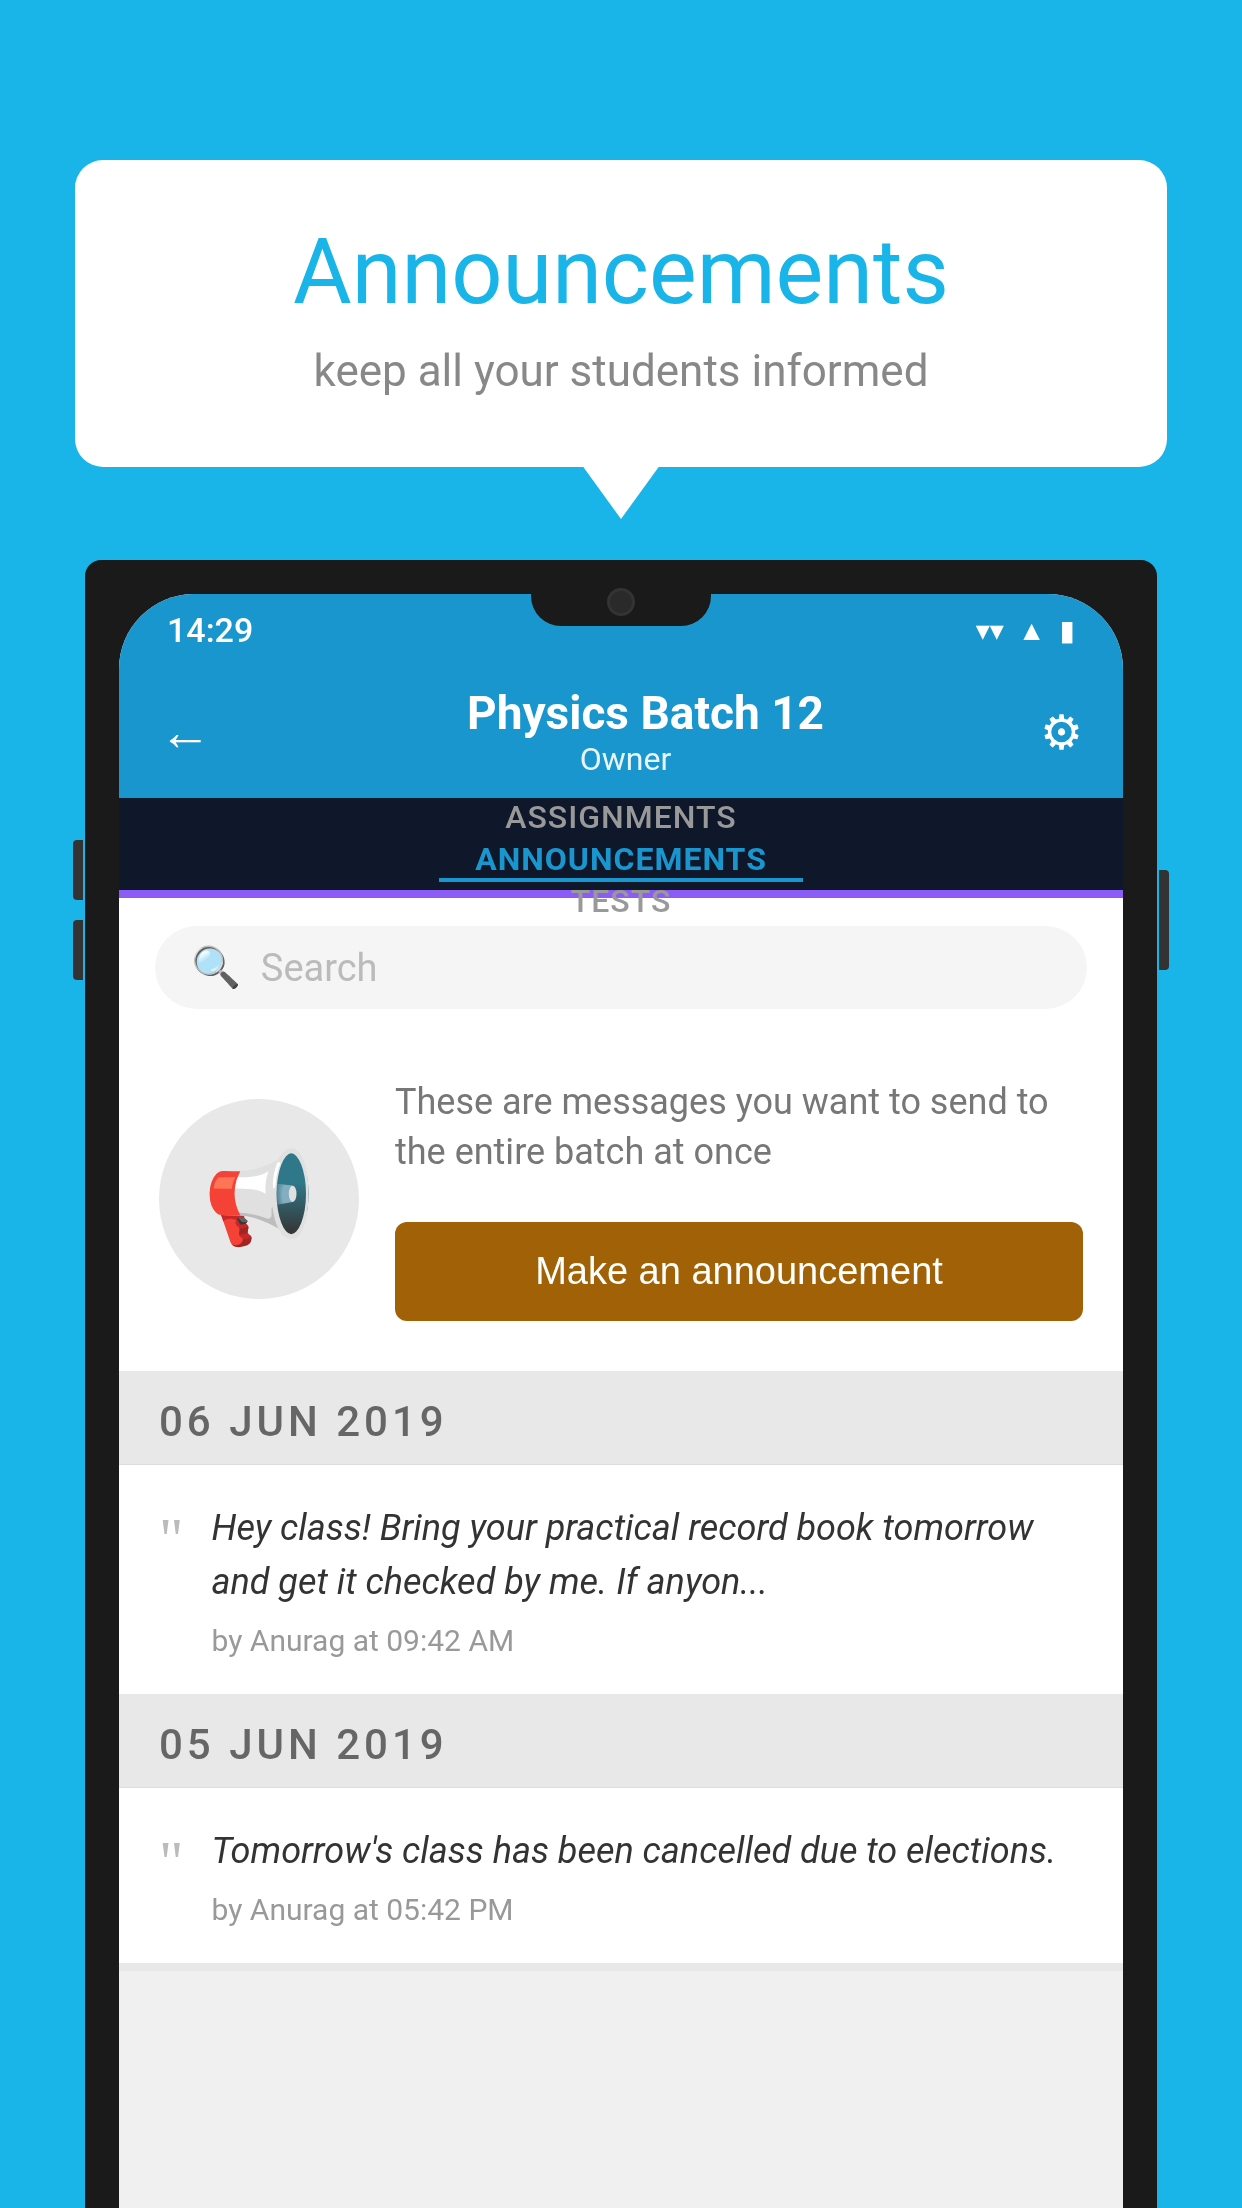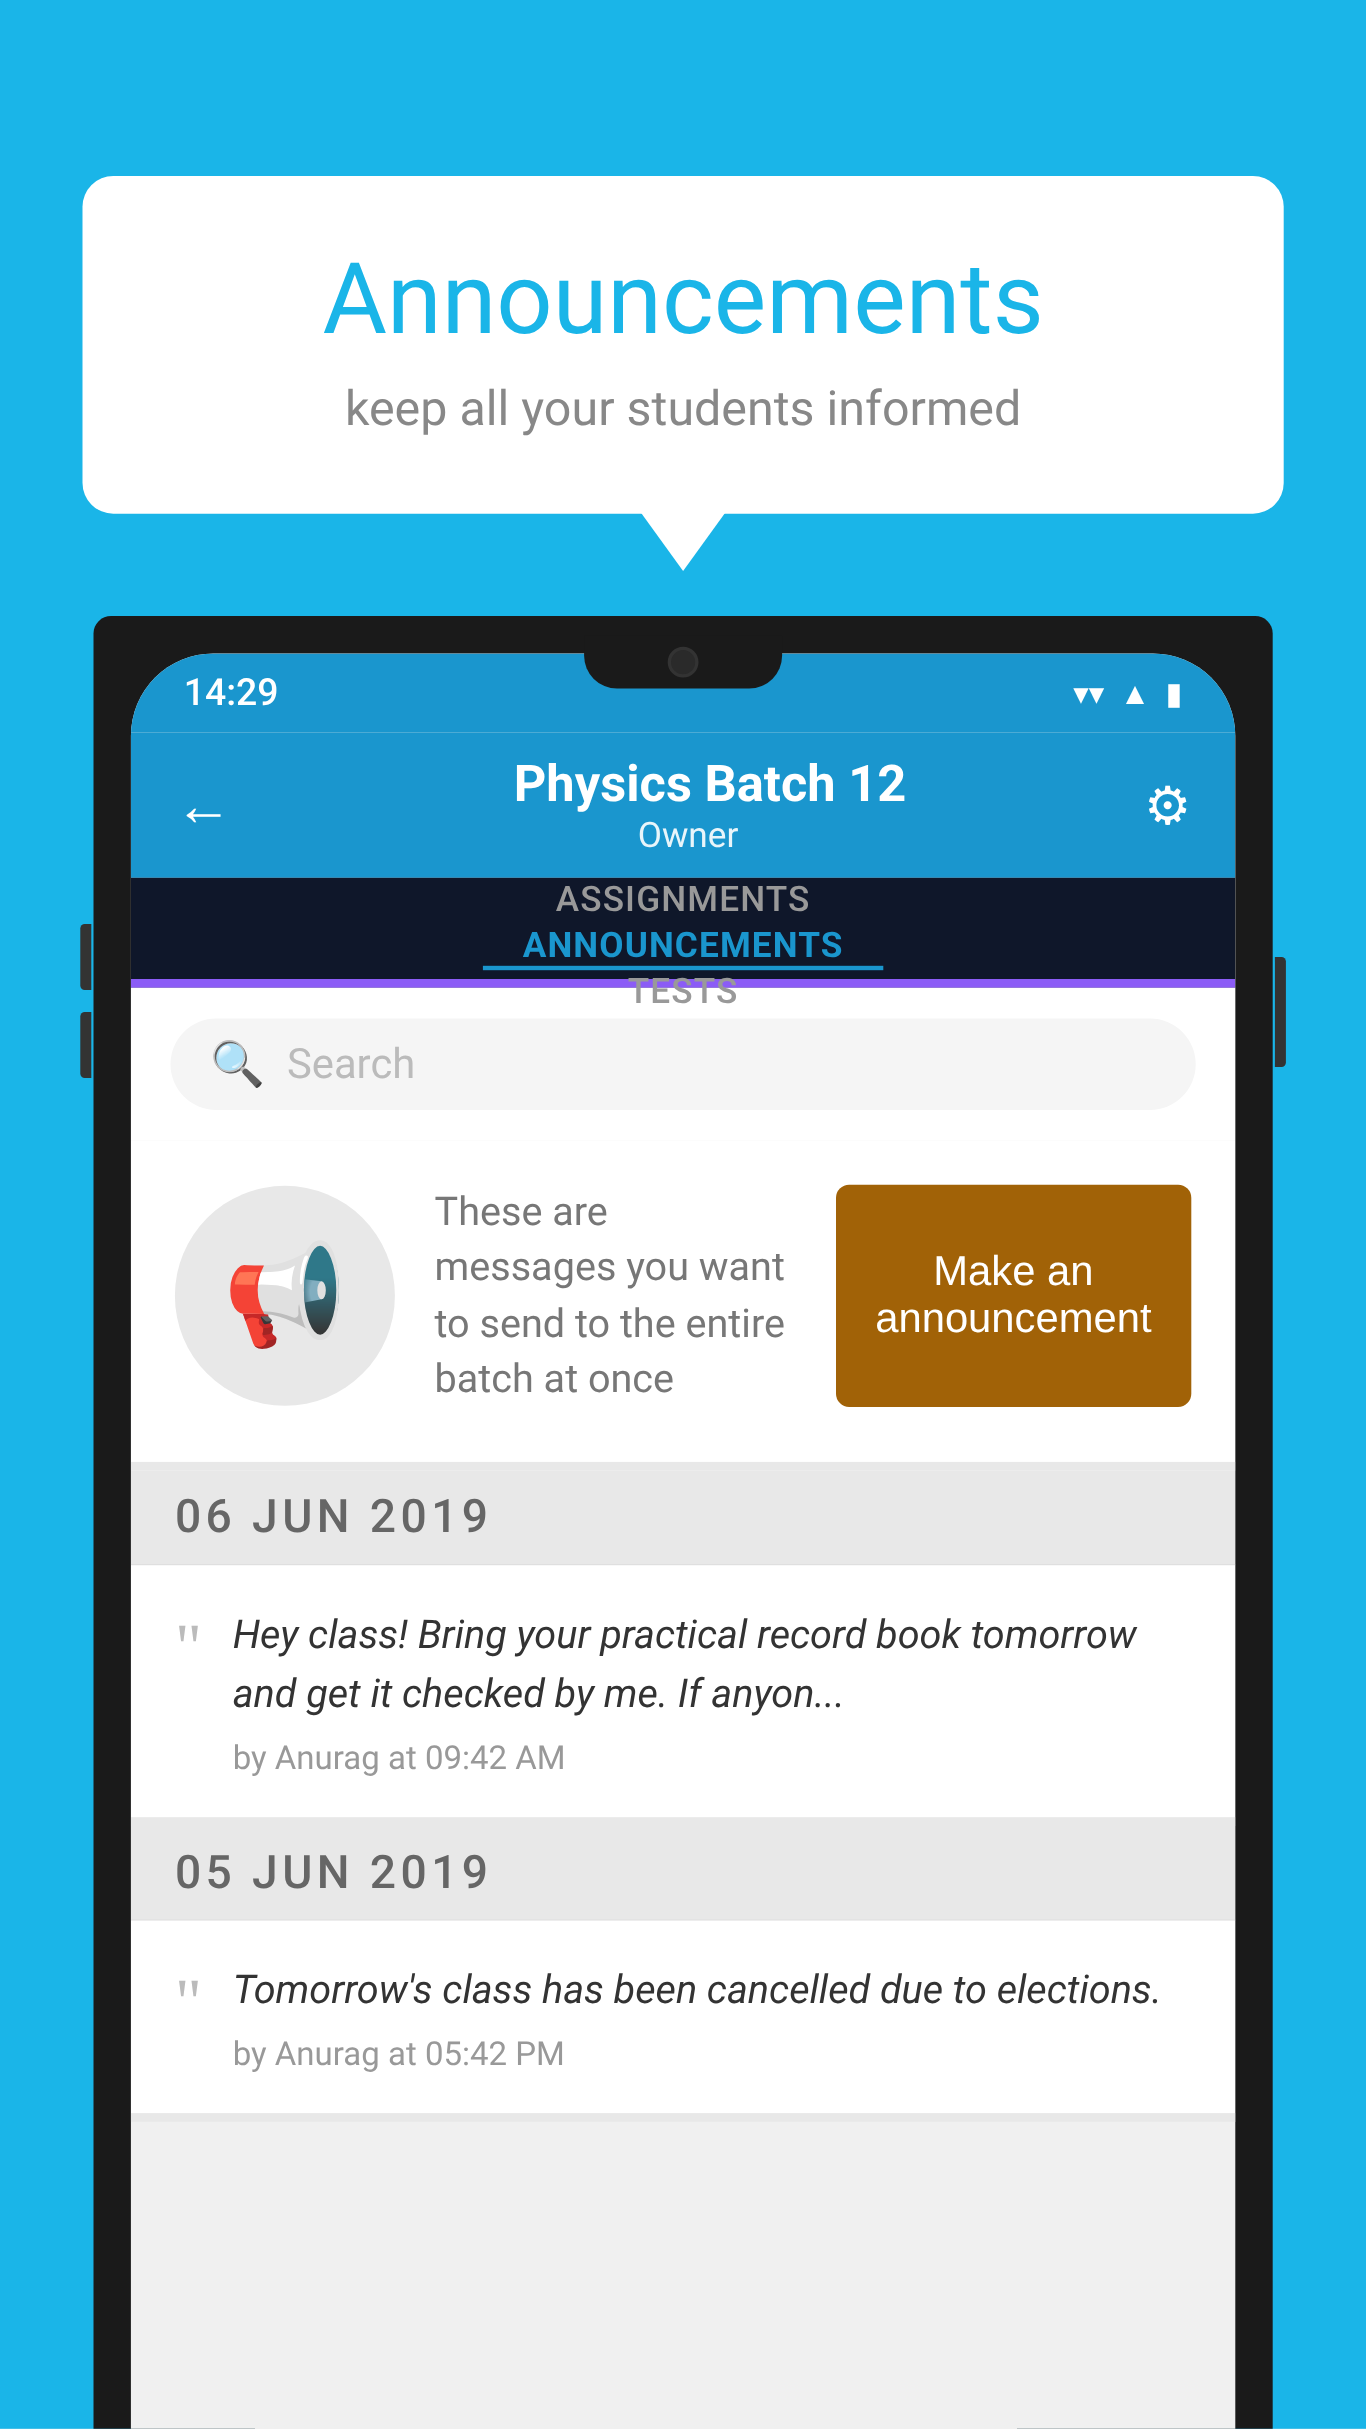--- a/index.html
+++ b/index.html
@@ -225,21 +225,21 @@
       align-items: center;
       justify-content: center;
       flex-shrink: 0;
     }
     .promo-icon-svg {
       font-size: 90px;
     }
     .promo-right {
       flex: 1;
       display: flex;
-      flex-direction: row;
+      flex-direction: column;
       gap: 44px;
     }
     .promo-text {
       font-size: 36px;
       color: #777;
       line-height: 1.4;
     }
     .make-announcement-btn {
       background: #a16207;
       color: white;

